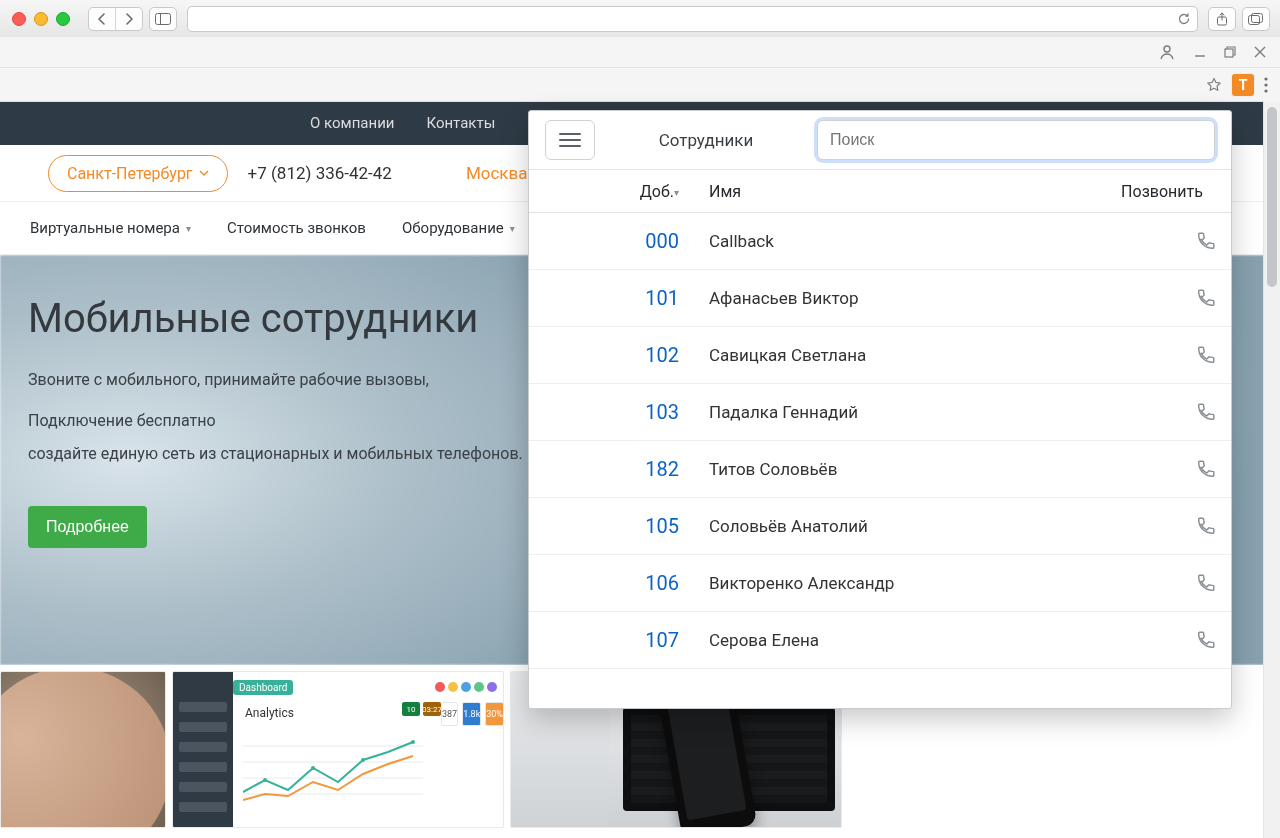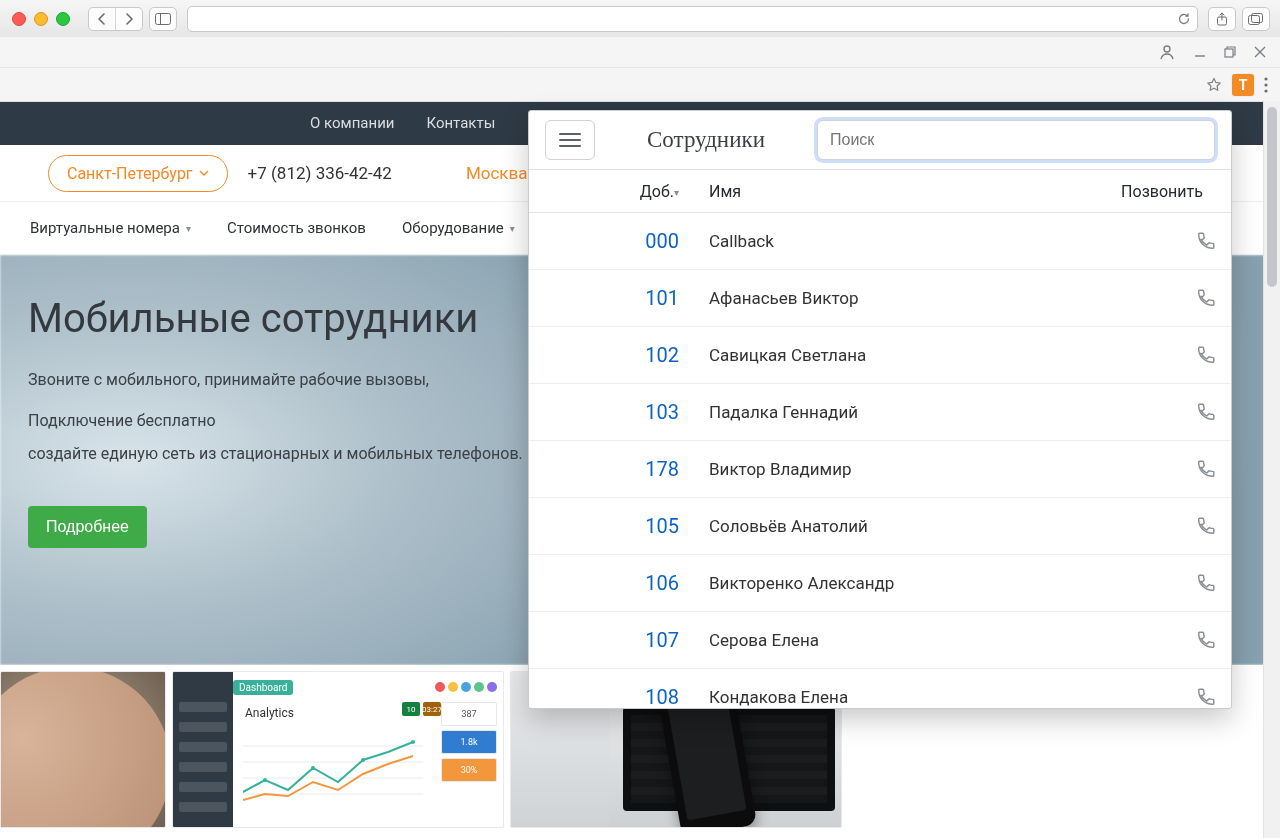--- a/index.html
+++ b/index.html
@@ -99,21 +99,21 @@
   .tile.dash{flex:0 0 330px;background:#fff;}
   .tile.bg-blur{background:radial-gradient(circle at 40% 50%,#b5a793,#706051);}
   .tile.bg-desk{background:linear-gradient(#e9eaec,#cfd3d6);}
   .dash-side{position:absolute;left:0;top:0;bottom:0;width:60px;background:#2f3a44;}
   .dash-top{position:absolute;left:60px;top:6px;right:6px;height:18px;display:flex;align-items:center;justify-content:space-between;}
   .dash-toptab{background:#39b19a;color:#fff;font-size:10px;padding:2px 6px;border-radius:3px;}
   .dash-avs{display:flex;gap:3px;}
   .dash-av{width:10px;height:10px;border-radius:50%;}
   .dash-title{position:absolute;left:72px;top:34px;font-size:12px;color:#333;}
   .dash-chart{position:absolute;left:70px;top:58px;width:180px;height:82px;}
-  .dash-right{position:absolute;right:6px;top:30px;width:56px;display:flex;flex-direction:column;gap:4px;}
+  .dash-right{position:absolute;right:6px;top:30px;width:56px;display:flex;flex-direction:row;gap:4px;}
   .dash-card{border:1px solid #e5e8ea;border-radius:2px;height:22px;display:flex;align-items:center;justify-content:center;font-size:9px;color:#555;}
   .dash-badge-blue{background:#2f7cd1;color:#fff;}
   .dash-badge-orange{background:#f3973d;color:#fff;}
   .dash-strip{position:absolute;right:62px;top:30px;display:flex;gap:3px;}
   .dash-strip .c{width:18px;height:14px;border-radius:2px;display:flex;align-items:center;justify-content:center;color:#fff;font-size:8px;}
   .dash-side-items{position:absolute;left:6px;top:30px;bottom:6px;width:48px;display:flex;flex-direction:column;gap:10px;}
   .dash-side-item{height:10px;background:rgba(255,255,255,.14);border-radius:2px;}
   .phone-mock{position:absolute;left:48%;top:12px;width:76px;height:148px;background:#0c0c0d;border-radius:12px;transform:rotate(-10deg);box-shadow:0 6px 14px rgba(0,0,0,.35);}
   .phone-mock::after{content:"";position:absolute;left:8px;right:8px;top:16px;bottom:16px;background:#1d1e20;border-radius:4px;}
   .hand-wrist{position:absolute;left:-30px;bottom:-40px;width:200px;height:200px;background:radial-gradient(circle at 30% 30%,#d9b49a,#b68d71);border-radius:50%;transform:rotate(-15deg);}
@@ -124,21 +124,21 @@
     background:#fff;border:1px solid #c9cbce;border-radius:3px;
     box-shadow:0 10px 28px rgba(0,0,0,.22);z-index:20;display:flex;flex-direction:column;
   }
   .popup-head{
     height:58px;display:flex;align-items:center;gap:16px;padding:0 16px;border-bottom:1px solid #e1e3e5;
   }
   .hamburger{
     width:48px;height:38px;border:1px solid #cfd3d6;border-radius:6px;display:flex;flex-direction:column;align-items:center;justify-content:center;gap:4px;
   }
   .hamburger span{display:block;width:22px;height:2px;background:#5c6167;border-radius:1px;}
-  .popup-title{flex:0 0 190px;text-align:center;font-size:23px;color:#3a3f44;font-family:Liberation Serif, serif;}
+  .popup-title{flex:0 0 190px;text-align:center;font-size:17px;color:#3a3f44;}
   .popup-search{
     flex:1;height:38px;border:1px solid #cfd3d6;border-radius:6px;
     box-shadow:0 0 0 3px rgba(59,133,230,.25);
     padding:0 12px;font-size:16px;color:#333;outline:none;
   }
   .popup-cols{
     height:42px;display:flex;align-items:center;border-bottom:1px solid #e1e3e5;font-size:16px;color:#262a2e;
   }
   .col-ext{flex:0 0 150px;display:flex;justify-content:flex-end;align-items:center;padding-right:22px;}
   .col-ext .caret-dn{position:relative;top:1px;}
@@ -418,22 +418,22 @@
       <div class="erow">
         <div class="ext">103</div>
         <div class="nm">Падалка Геннадий</div>
         <div class="call">
           <svg class="phone-ico" viewBox="0 0 24 24">
             <path d="M6.6 10.2c1.4 2.8 3.4 4.8 6.2 6.2l2.1-2.1c.3-.3.7-.4 1.1-.3 1.1.4 2.3.6 3.5.6.6 0 1 .5 1 1V19c0 .6-.5 1-1 1C10.6 20 4 13.4 4 4.5c0-.6.5-1 1-1h3.4c.6 0 1 .5 1 1 0 1.2.2 2.4.6 3.5.1.4 0 .8-.3 1.1l-2.1 2.1z" fill="none" stroke="currentColor" stroke-width="1.6" stroke-linecap="round" stroke-linejoin="round"></path>
           </svg>
         </div>
       </div>
       <div class="erow">
-        <div class="ext">178</div>
-        <div class="nm">Виктор Владимир</div>
+        <div class="ext">182</div>
+        <div class="nm">Титов Соловьёв</div>
         <div class="call">
           <svg class="phone-ico" viewBox="0 0 24 24">
             <path d="M6.6 10.2c1.4 2.8 3.4 4.8 6.2 6.2l2.1-2.1c.3-.3.7-.4 1.1-.3 1.1.4 2.3.6 3.5.6.6 0 1 .5 1 1V19c0 .6-.5 1-1 1C10.6 20 4 13.4 4 4.5c0-.6.5-1 1-1h3.4c.6 0 1 .5 1 1 0 1.2.2 2.4.6 3.5.1.4 0 .8-.3 1.1l-2.1 2.1z" fill="none" stroke="currentColor" stroke-width="1.6" stroke-linecap="round" stroke-linejoin="round"></path>
           </svg>
         </div>
       </div>
       <div class="erow">
         <div class="ext">105</div>
         <div class="nm">Соловьёв Анатолий</div>
         <div class="call">
@@ -447,29 +447,20 @@
         <div class="nm">Викторенко Александр</div>
         <div class="call">
           <svg class="phone-ico" viewBox="0 0 24 24">
             <path d="M6.6 10.2c1.4 2.8 3.4 4.8 6.2 6.2l2.1-2.1c.3-.3.7-.4 1.1-.3 1.1.4 2.3.6 3.5.6.6 0 1 .5 1 1V19c0 .6-.5 1-1 1C10.6 20 4 13.4 4 4.5c0-.6.5-1 1-1h3.4c.6 0 1 .5 1 1 0 1.2.2 2.4.6 3.5.1.4 0 .8-.3 1.1l-2.1 2.1z" fill="none" stroke="currentColor" stroke-width="1.6" stroke-linecap="round" stroke-linejoin="round"></path>
           </svg>
         </div>
       </div>
       <div class="erow">
         <div class="ext">107</div>
         <div class="nm">Серова Елена</div>
-        <div class="call">
-          <svg class="phone-ico" viewBox="0 0 24 24">
-            <path d="M6.6 10.2c1.4 2.8 3.4 4.8 6.2 6.2l2.1-2.1c.3-.3.7-.4 1.1-.3 1.1.4 2.3.6 3.5.6.6 0 1 .5 1 1V19c0 .6-.5 1-1 1C10.6 20 4 13.4 4 4.5c0-.6.5-1 1-1h3.4c.6 0 1 .5 1 1 0 1.2.2 2.4.6 3.5.1.4 0 .8-.3 1.1l-2.1 2.1z" fill="none" stroke="currentColor" stroke-width="1.6" stroke-linecap="round" stroke-linejoin="round"></path>
-          </svg>
-        </div>
-      </div>
-      <div class="erow">
-        <div class="ext">108</div>
-        <div class="nm">Кондакова Елена</div>
         <div class="call">
           <svg class="phone-ico" viewBox="0 0 24 24">
             <path d="M6.6 10.2c1.4 2.8 3.4 4.8 6.2 6.2l2.1-2.1c.3-.3.7-.4 1.1-.3 1.1.4 2.3.6 3.5.6.6 0 1 .5 1 1V19c0 .6-.5 1-1 1C10.6 20 4 13.4 4 4.5c0-.6.5-1 1-1h3.4c.6 0 1 .5 1 1 0 1.2.2 2.4.6 3.5.1.4 0 .8-.3 1.1l-2.1 2.1z" fill="none" stroke="currentColor" stroke-width="1.6" stroke-linecap="round" stroke-linejoin="round"></path>
           </svg>
         </div>
       </div>
     </div>
 </div>
 
 <div class="os-scroll">

